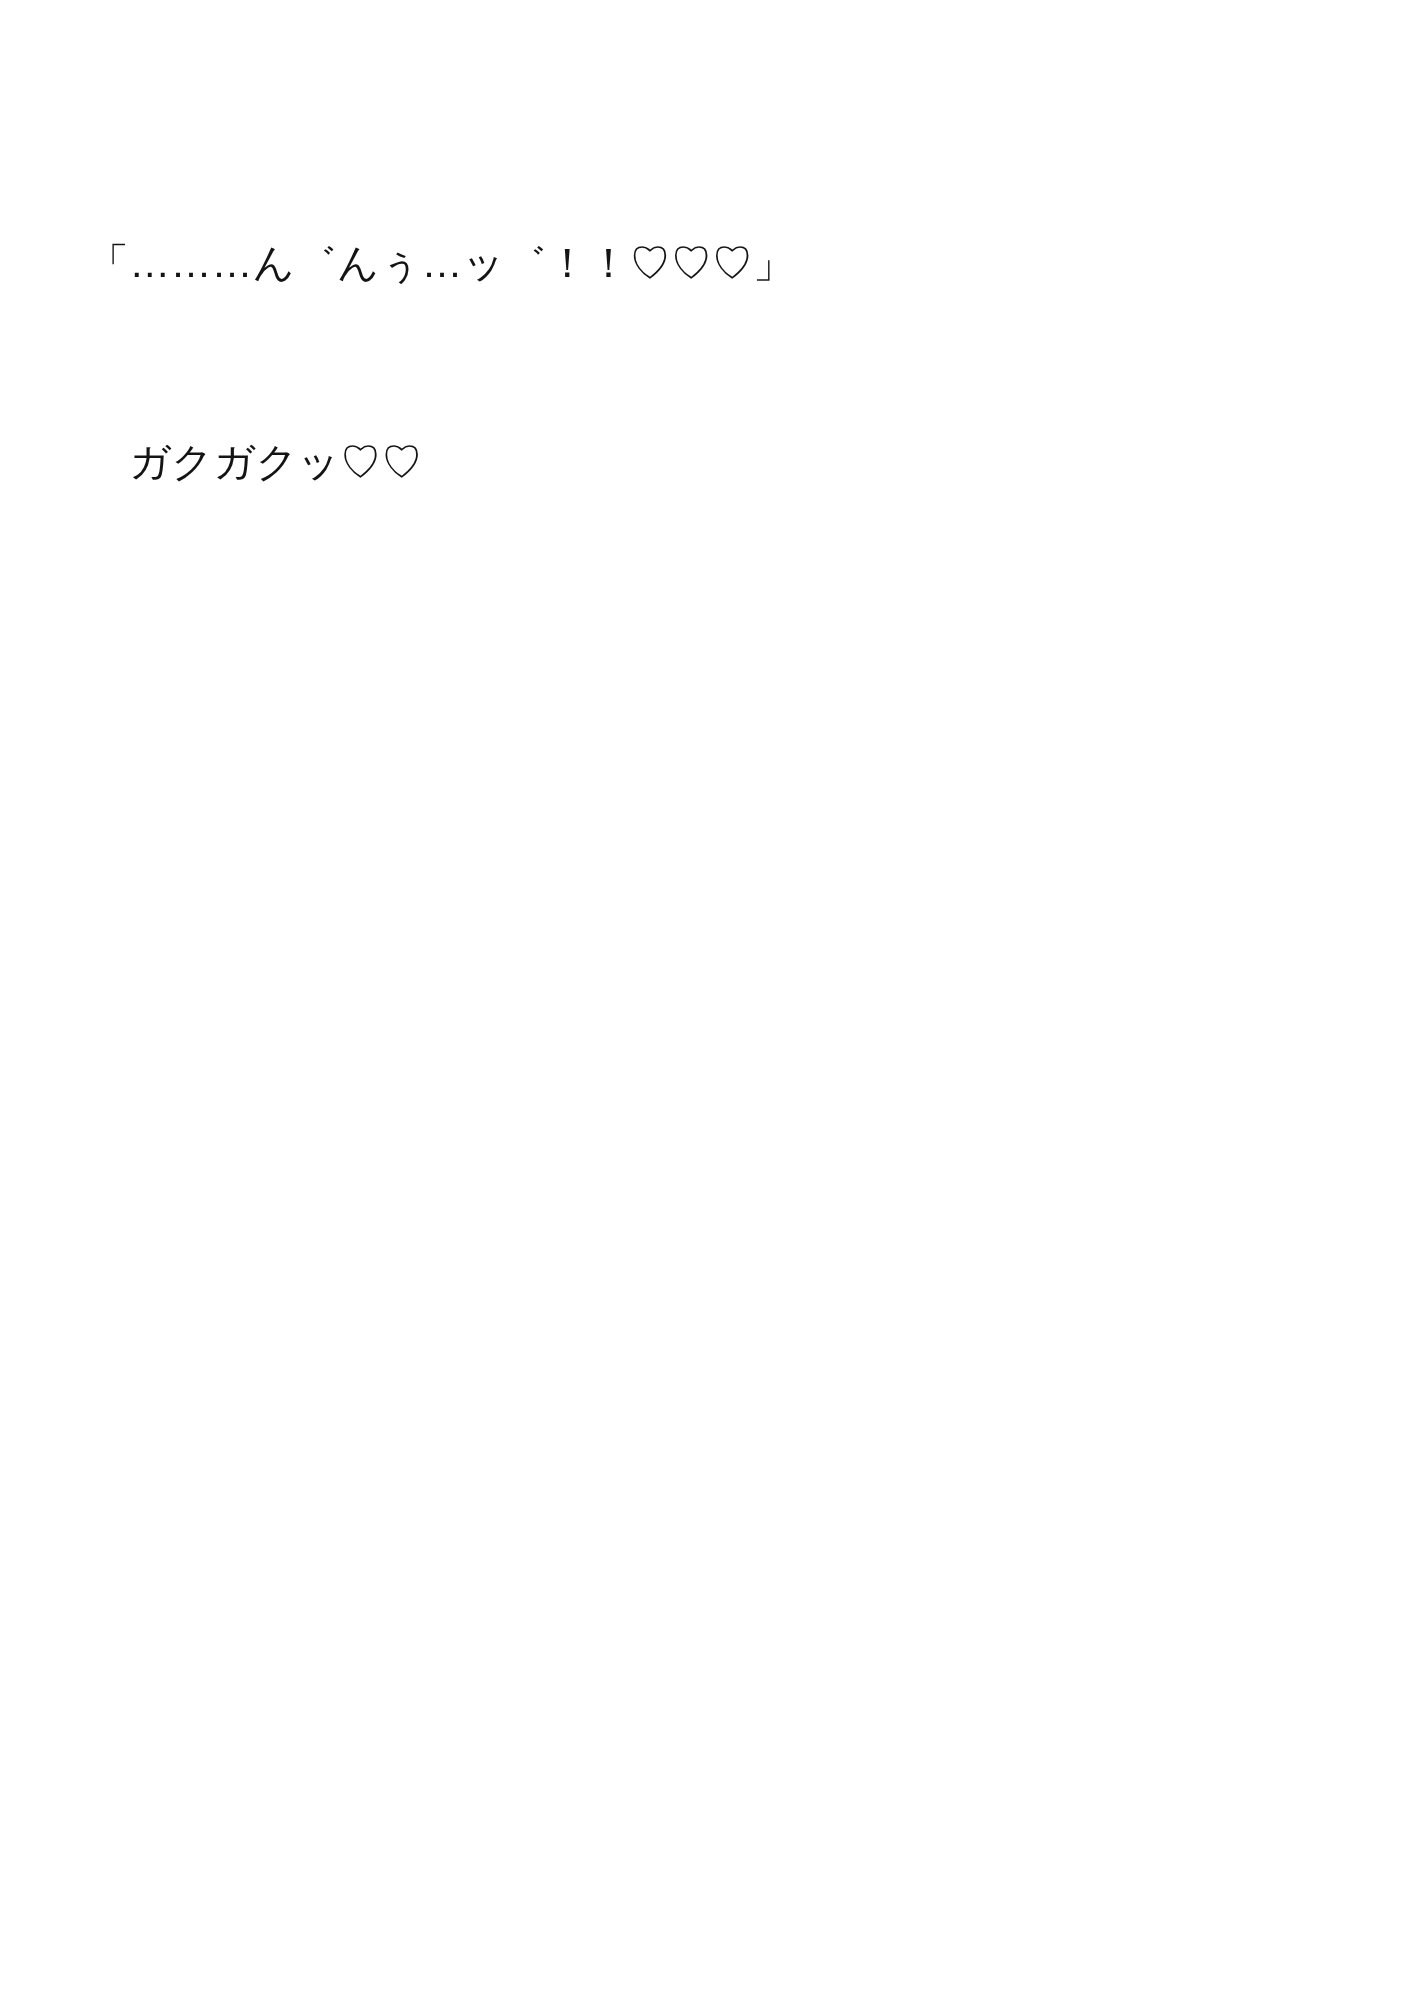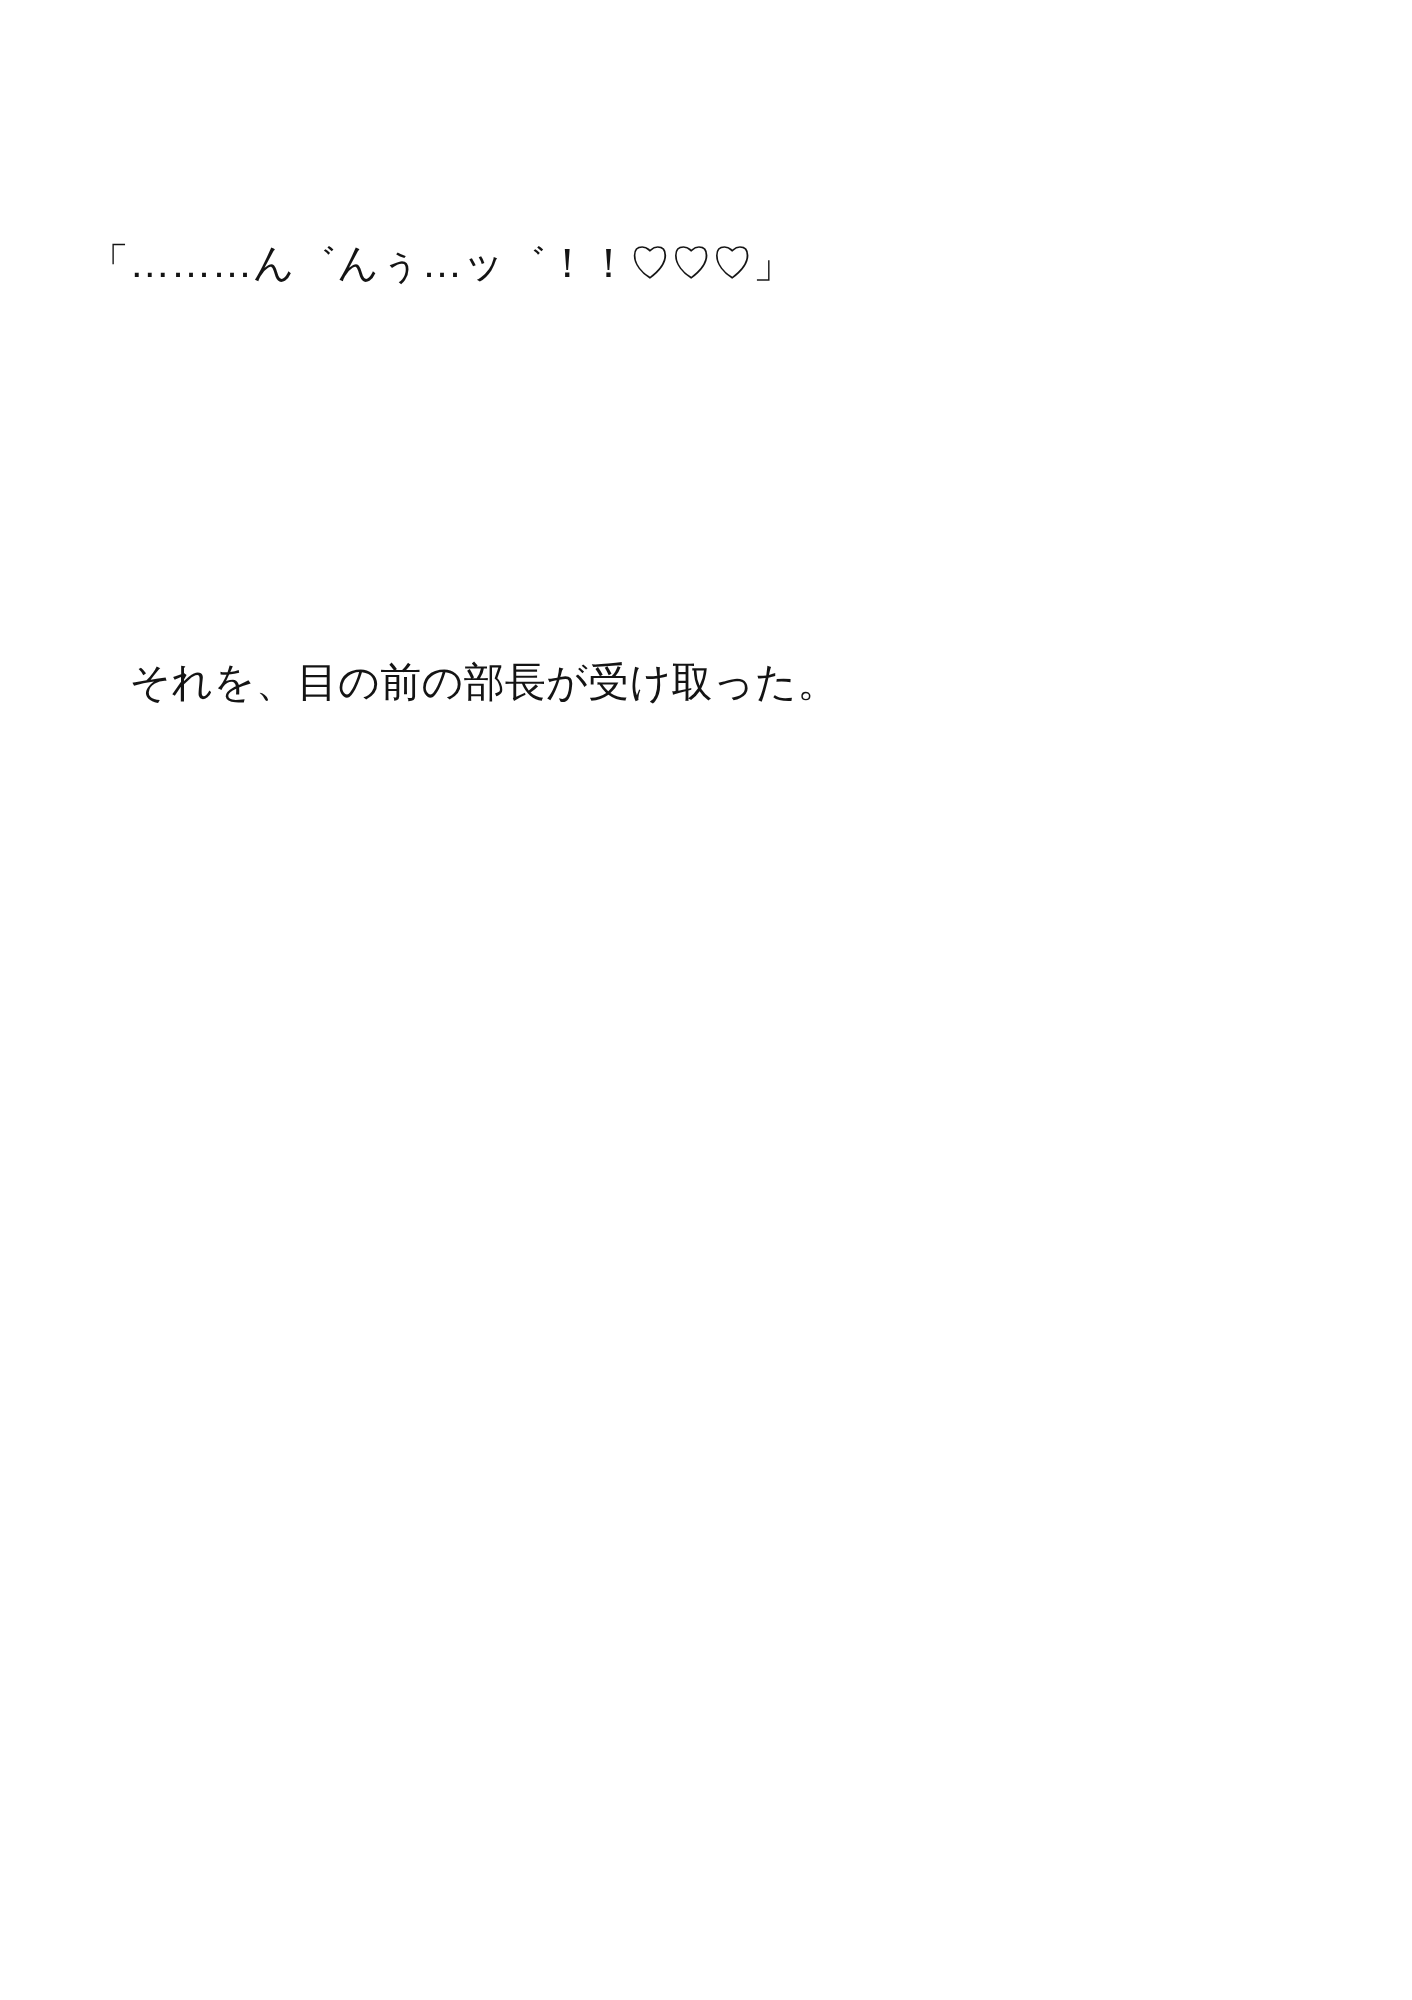--- a/index.html
+++ b/index.html
@@ -39,30 +39,30 @@
 </style>
 </head>
 <body>
 
 <div class="page">
 
   <div class="text-block">「………ん゛んぅ…ッ゛！！♡♡♡」</div>
 
   <div class="block-gap-lg"></div>
 
+  <div class="text-block">　ガクガクッ♡♡</div>
 
   <div class="block-gap-sm"></div>
 
 
   <div class="block-gap-lg"></div>
 
 
   <div class="block-gap-sm"></div>
 
-  <div class="text-block">　それを、目の前の部長が受け取った。</div>
 
   <div class="block-gap-md"></div>
 
 
   <div class="block-gap-md"></div>
 
 
 </div>
 
 </body></html>

